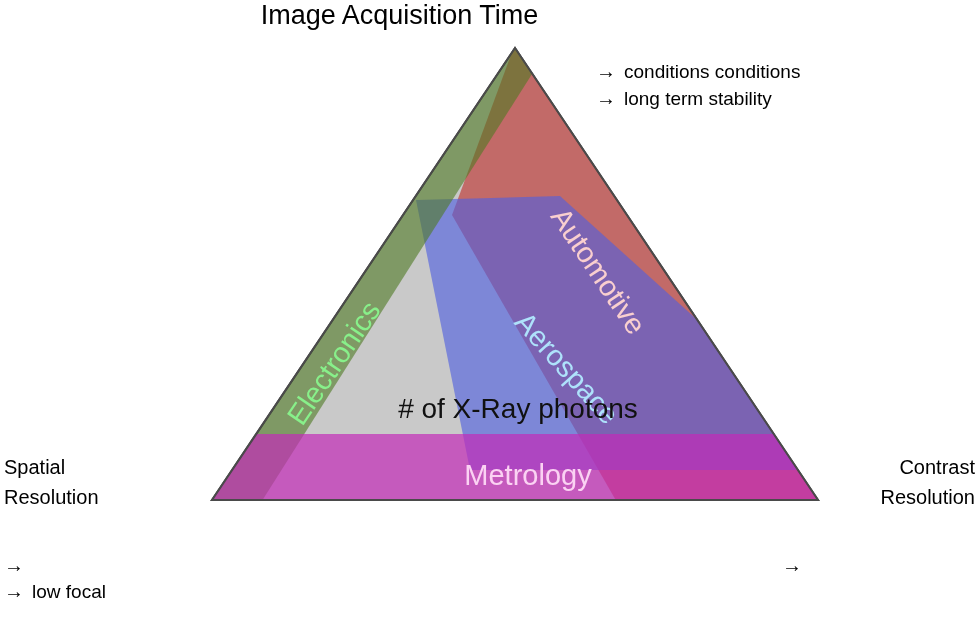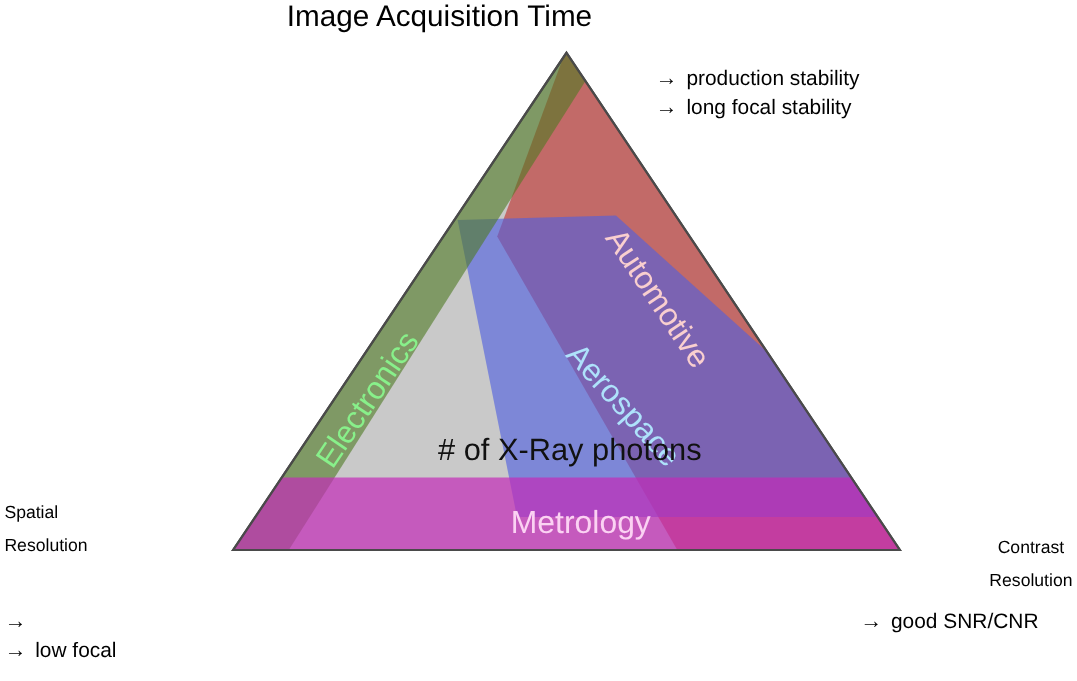--- a/index.html
+++ b/index.html
@@ -30,35 +30,34 @@
     width: 799px;
     text-align: center;
     font-size: 27px;
     line-height: 30px;
     letter-spacing: 0px;
     color: #000;
   }
 
   
   .corner-label {
-    font-size: 16px;
+    font-size: 20px;
     line-height: 30px;
     color: #000;
     white-space: pre;
   }
   #label-spatial {
     left: 4px;
     top: 452px;
     text-align: left;
   }
   #label-contrast {
     right: 4px;
     top: 452px;
-    text-align: center;
-    margin-top: 32px;
+    text-align: right;
   }
 
   
   .bullets {
     font-size: 19px;
     line-height: 26px;
     color: #000;
   }
   .bullet-row {
     display: flex;
@@ -142,38 +141,37 @@
   </svg>
 
   <div id="title" class="abs">Image Acquisition Time</div>
 
   <div id="label-spatial" class="abs corner-label">Spatial<br>Resolution</div>
   <div id="label-contrast" class="abs corner-label">Contrast<br>Resolution</div>
 
   <div id="bullets-top" class="abs bullets">
     <div class="bullet-row">
       <span class="bullet-arrow">→</span>
-      <span>production stability</span>
+      <span>conditions conditions</span>
     </div>
     <div class="bullet-row">
       <span class="bullet-arrow">→</span>
-      <span>long focal stability</span>
+      <span>long term stability</span>
     </div>
   </div>
 
   <div id="bullets-left" class="abs bullets">
     <div class="bullet-row">
       <span class="bullet-arrow">→</span>
     </div>
     <div class="bullet-row">
       <span class="bullet-arrow">→</span>
       <span>low focal</span>
     </div>
   </div>
 
   <div id="bullets-right" class="abs bullets">
     <div class="bullet-row">
       <span class="bullet-arrow">→</span>
-      <span>good SNR/CNR</span>
     </div>
   </div>
 
 </div>
 
 </body></html>

